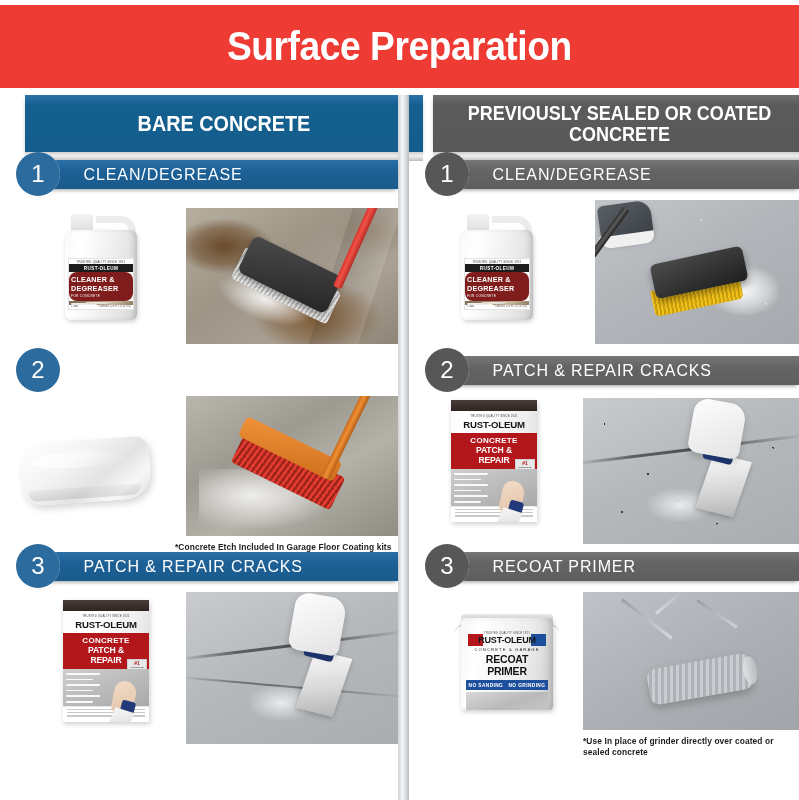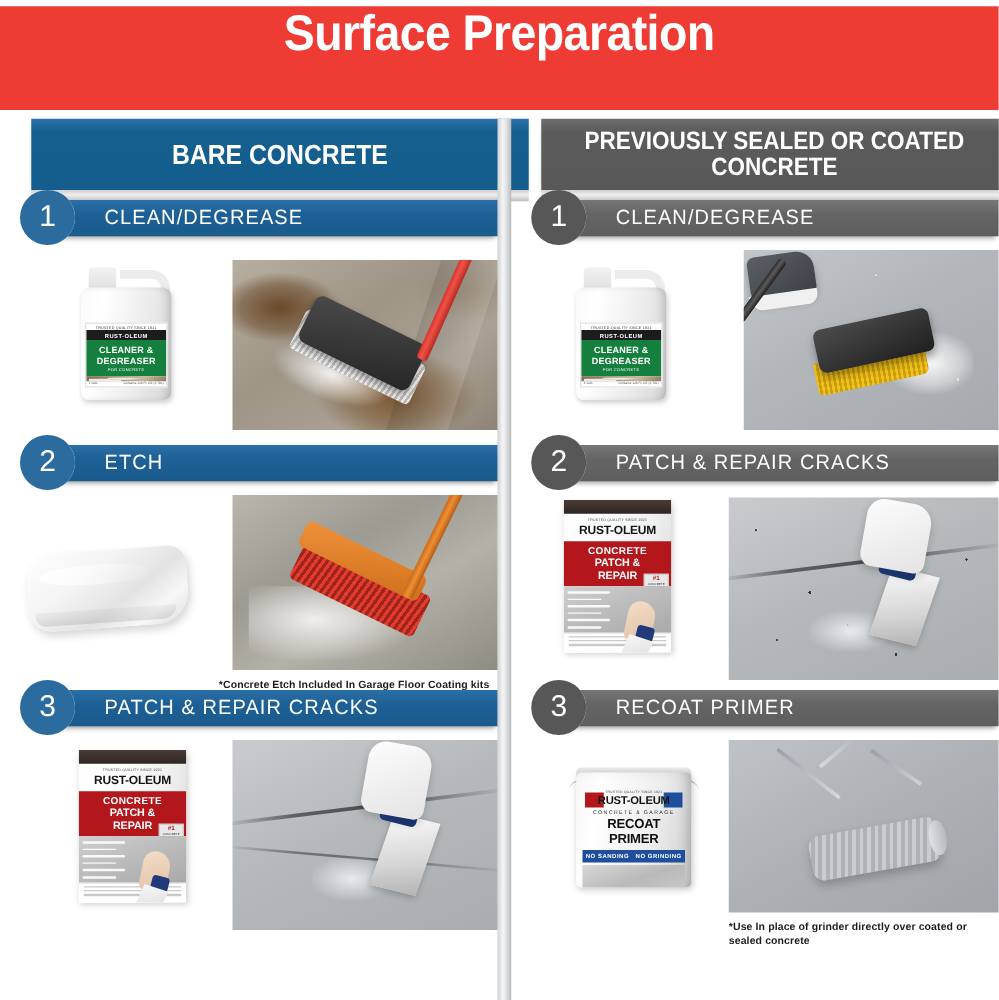--- a/index.html
+++ b/index.html
@@ -8,21 +8,21 @@
     background:#ffffff;
     font-family:"Liberation Sans", sans-serif;
     overflow:hidden;
     position:relative;
   }
   .page { position:relative; width:799px; height:800px; background:#fff; }
 
   
   .title-banner{
     position:absolute; left:0; top:5px; width:799px; height:83px;
-    background:#ee3b33; display:flex; align-items:flex-start; justify-content:center;
+    background:#ee3b33; display:flex; align-items:center; justify-content:center;
   }
   .title-text{
     color:#fff; font-size:40px; font-weight:bold; letter-spacing:-0.5px;
     font-family:"Liberation Sans", sans-serif;
     transform:scaleX(0.93); transform-origin:center;
   }
 
   
   .colhead{
     position:absolute; top:95px; height:57px;
@@ -112,21 +112,21 @@
     position:absolute; left:5px; top:46px; width:66px; height:52px;
     background:#fff; border:1px solid #e2e2e2; overflow:hidden;
     display:flex; flex-direction:column;
   }
   .ro-brand{
     background:#1c1c1c; color:#fff; font-size:4.6px; font-weight:bold;
     text-align:center; letter-spacing:.4px; padding:1.5px 0;
   }
   .ro-top{ font-size:2.9px; text-align:center; color:#333; padding:1px 0 0; letter-spacing:.2px; }
   .lbl-red{
-    background:#15803d; color:#fff; text-align:center; padding:3px 2px;
+    background:#7f1d1d; color:#fff; text-align:left; padding:3px 2px;border-radius:8px;
   }
   .lbl-red .l1{ font-size:7.2px; font-weight:bold; letter-spacing:.2px; }
   .lbl-red .l2{ font-size:3.2px; letter-spacing:.3px; margin-top:1px; }
   .lbl-photo{
     flex:1; background:linear-gradient(140deg,#7d6b55 0%,#a08a6d 40%,#c8b89b 70%,#8c7a60 100%);
     position:relative;
   }
   .lbl-photo:after{
     content:""; position:absolute; left:26%; top:32%; width:44%; height:46%;
     background:radial-gradient(ellipse at 40% 40%, #f2efe8 0%, #ded8cc 55%, rgba(200,190,170,0) 72%);
@@ -469,23 +469,20 @@
           <div class="foam"></div>
           <div class="bristle"></div>
           <div class="head"></div>
           <div class="handle"></div>
         </div>
       </div>
     </div>
 
     <div class="step" style="height:196px;">
       <div class="step-head t-blue">
-        <div class="step-bar">
-          <span class="stitle">ETCH</span>
-        </div>
         <div class="step-circle">2</div>
         <div class="circ-ring"></div>
       </div>
       <div class="step-body">
         <div class="prod" style="left:22px; top:40px;">
           <div class="bag">
             <div class="bag-shape"></div>
           </div>
         </div>
         <div class="photo ph-etch brush-orange" style="left:186px; top:4px; width:212px; height:140px;">

